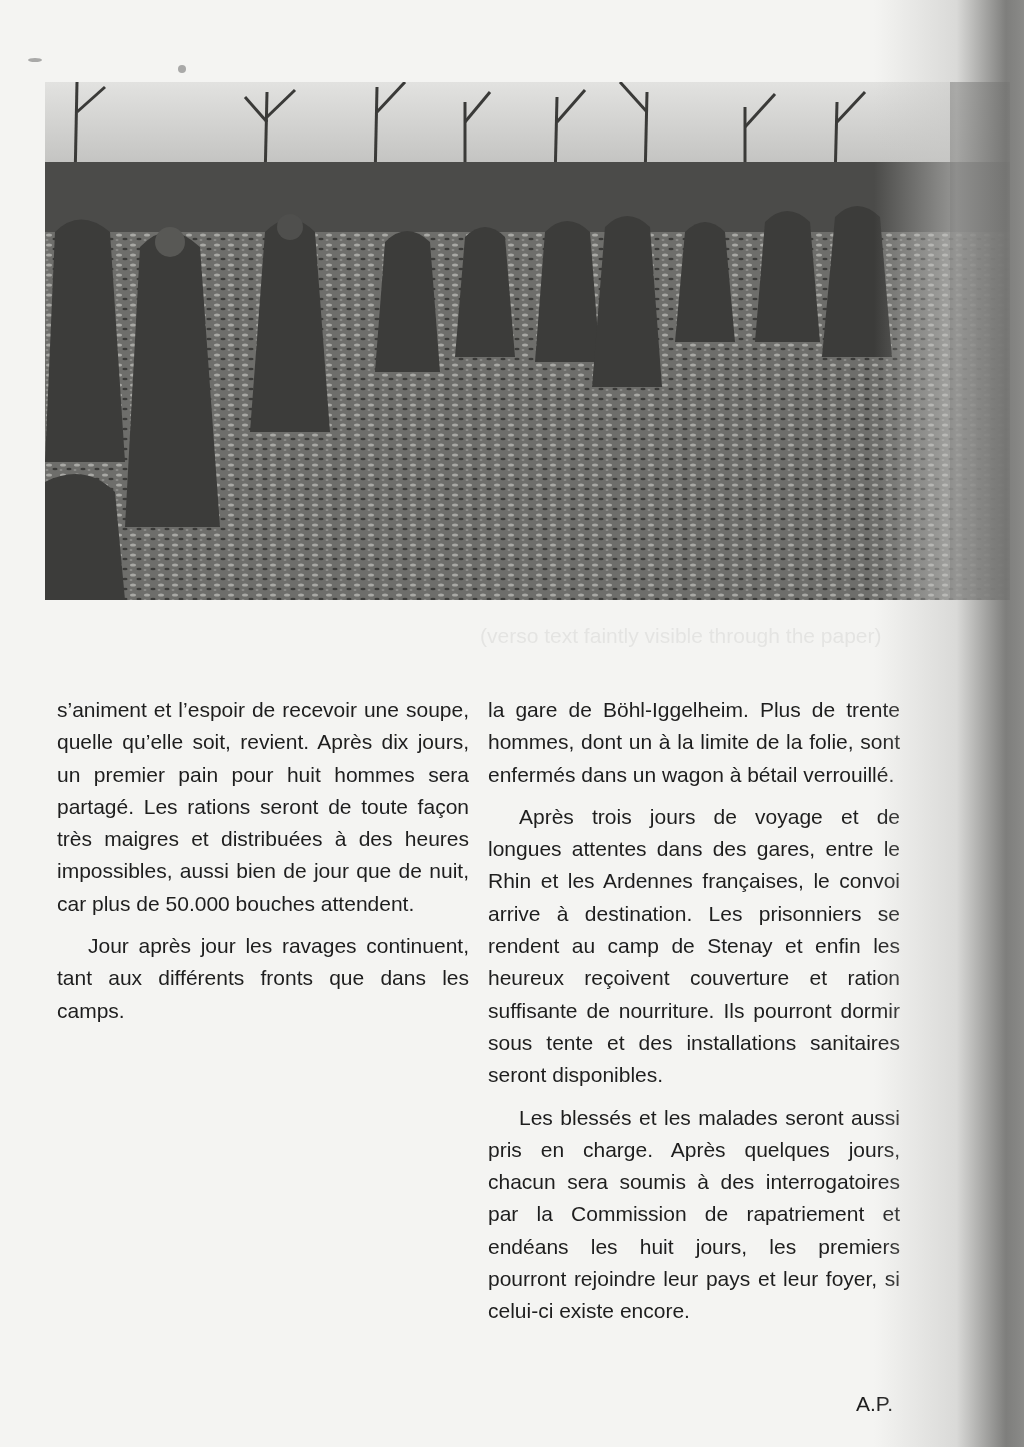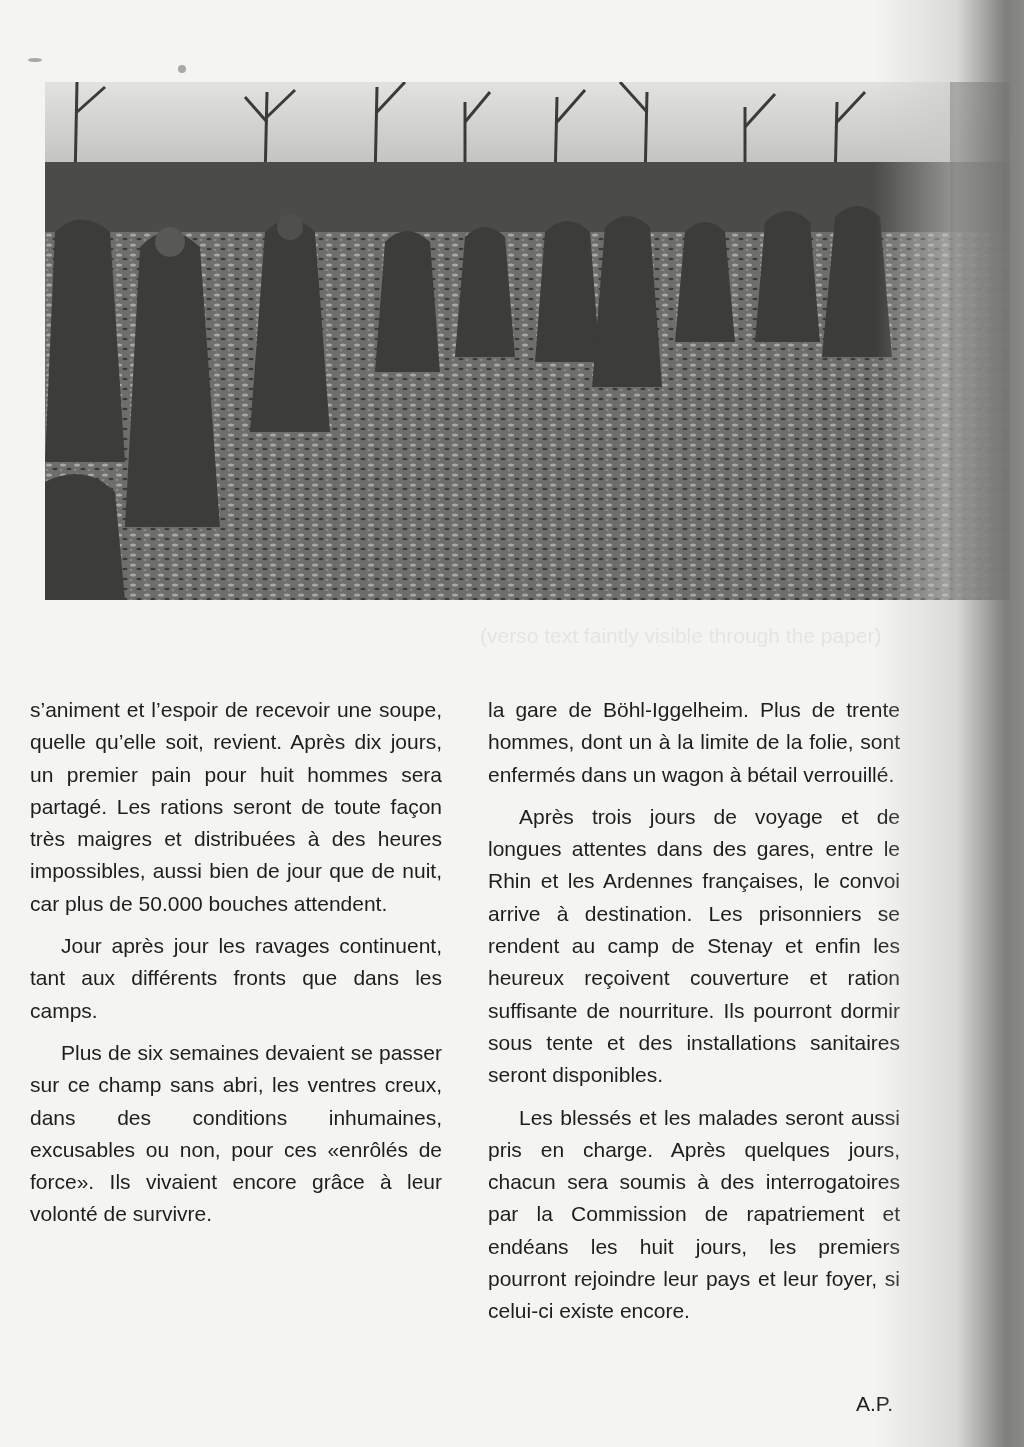--- a/index.html
+++ b/index.html
@@ -29,21 +29,21 @@
   .caption {
     position: absolute; left: 44px; top: 612px; width: 800px;
     font-family: "Liberation Serif", serif; font-style: italic;
     font-size: 19.5px; line-height: 25px; color: #1f1f1f; z-index: 2;
   }
   .col {
     position: absolute; top: 694px; width: 412px;
     font-size: 21px; line-height: 32.3px; text-align: justify; z-index: 2;
     color: #1e1e1e;
   }
-  .col.left { left: 30px; }
+  .col.left { left: 57px; }
   .col.right { left: 488px; }
   .col p { margin: 0 0 10px 0; text-indent: 31px; }
   .col p.noindent { text-indent: 0; }
   .signature {
     position: absolute; left: 856px; top: 1392px; font-size: 21px; z-index: 2; color: #1e1e1e;
   }
 </style>
 </head>
 <body>
 
@@ -106,21 +106,20 @@
     <rect x="905" y="0" width="60" height="518" fill="#2a2a28" opacity="0.55"></rect>
   </svg>
 </div>
 
 <div class="caption">
 </div>
 
 <div class="col left">
   <p class="noindent">s’animent et l’espoir de recevoir une soupe, quelle qu’elle soit, revient. Après dix jours, un premier pain pour huit hommes sera partagé. Les rations seront de toute façon très maigres et distribuées à des heures impossibles, aussi bien de jour que de nuit, car plus de 50.000 bouches attendent.</p>
   <p>Jour après jour les ravages continuent, tant aux différents fronts que dans les camps.</p>
-  <p>Plus de six semaines devaient se passer sur ce champ sans abri, les ventres creux, dans des conditions inhumaines, excusables ou non, pour ces «enrôlés de force». Ils vivaient encore grâce à leur volonté de survivre.</p>
 </div>
 
 <div class="col right">
   <p class="noindent">la gare de Böhl-Iggelheim. Plus de trente hommes, dont un à la limite de la folie, sont enfermés dans un wagon à bétail verrouillé.</p>
   <p>Après trois jours de voyage et de longues attentes dans des gares, entre le Rhin et les Ardennes françaises, le convoi arrive à destination. Les prisonniers se rendent au camp de Stenay et enfin les heureux reçoivent couverture et ration suffisante de nourriture. Ils pourront dormir sous tente et des installations sanitaires seront disponibles.</p>
   <p>Les blessés et les malades seront aussi pris en charge. Après quelques jours, chacun sera soumis à des interrogatoires par la Commission de rapatriement et endéans les huit jours, les premiers pourront rejoindre leur pays et leur foyer, si celui-ci existe encore.</p>
 </div>
 
 <div class="signature">A.P.</div>
 

